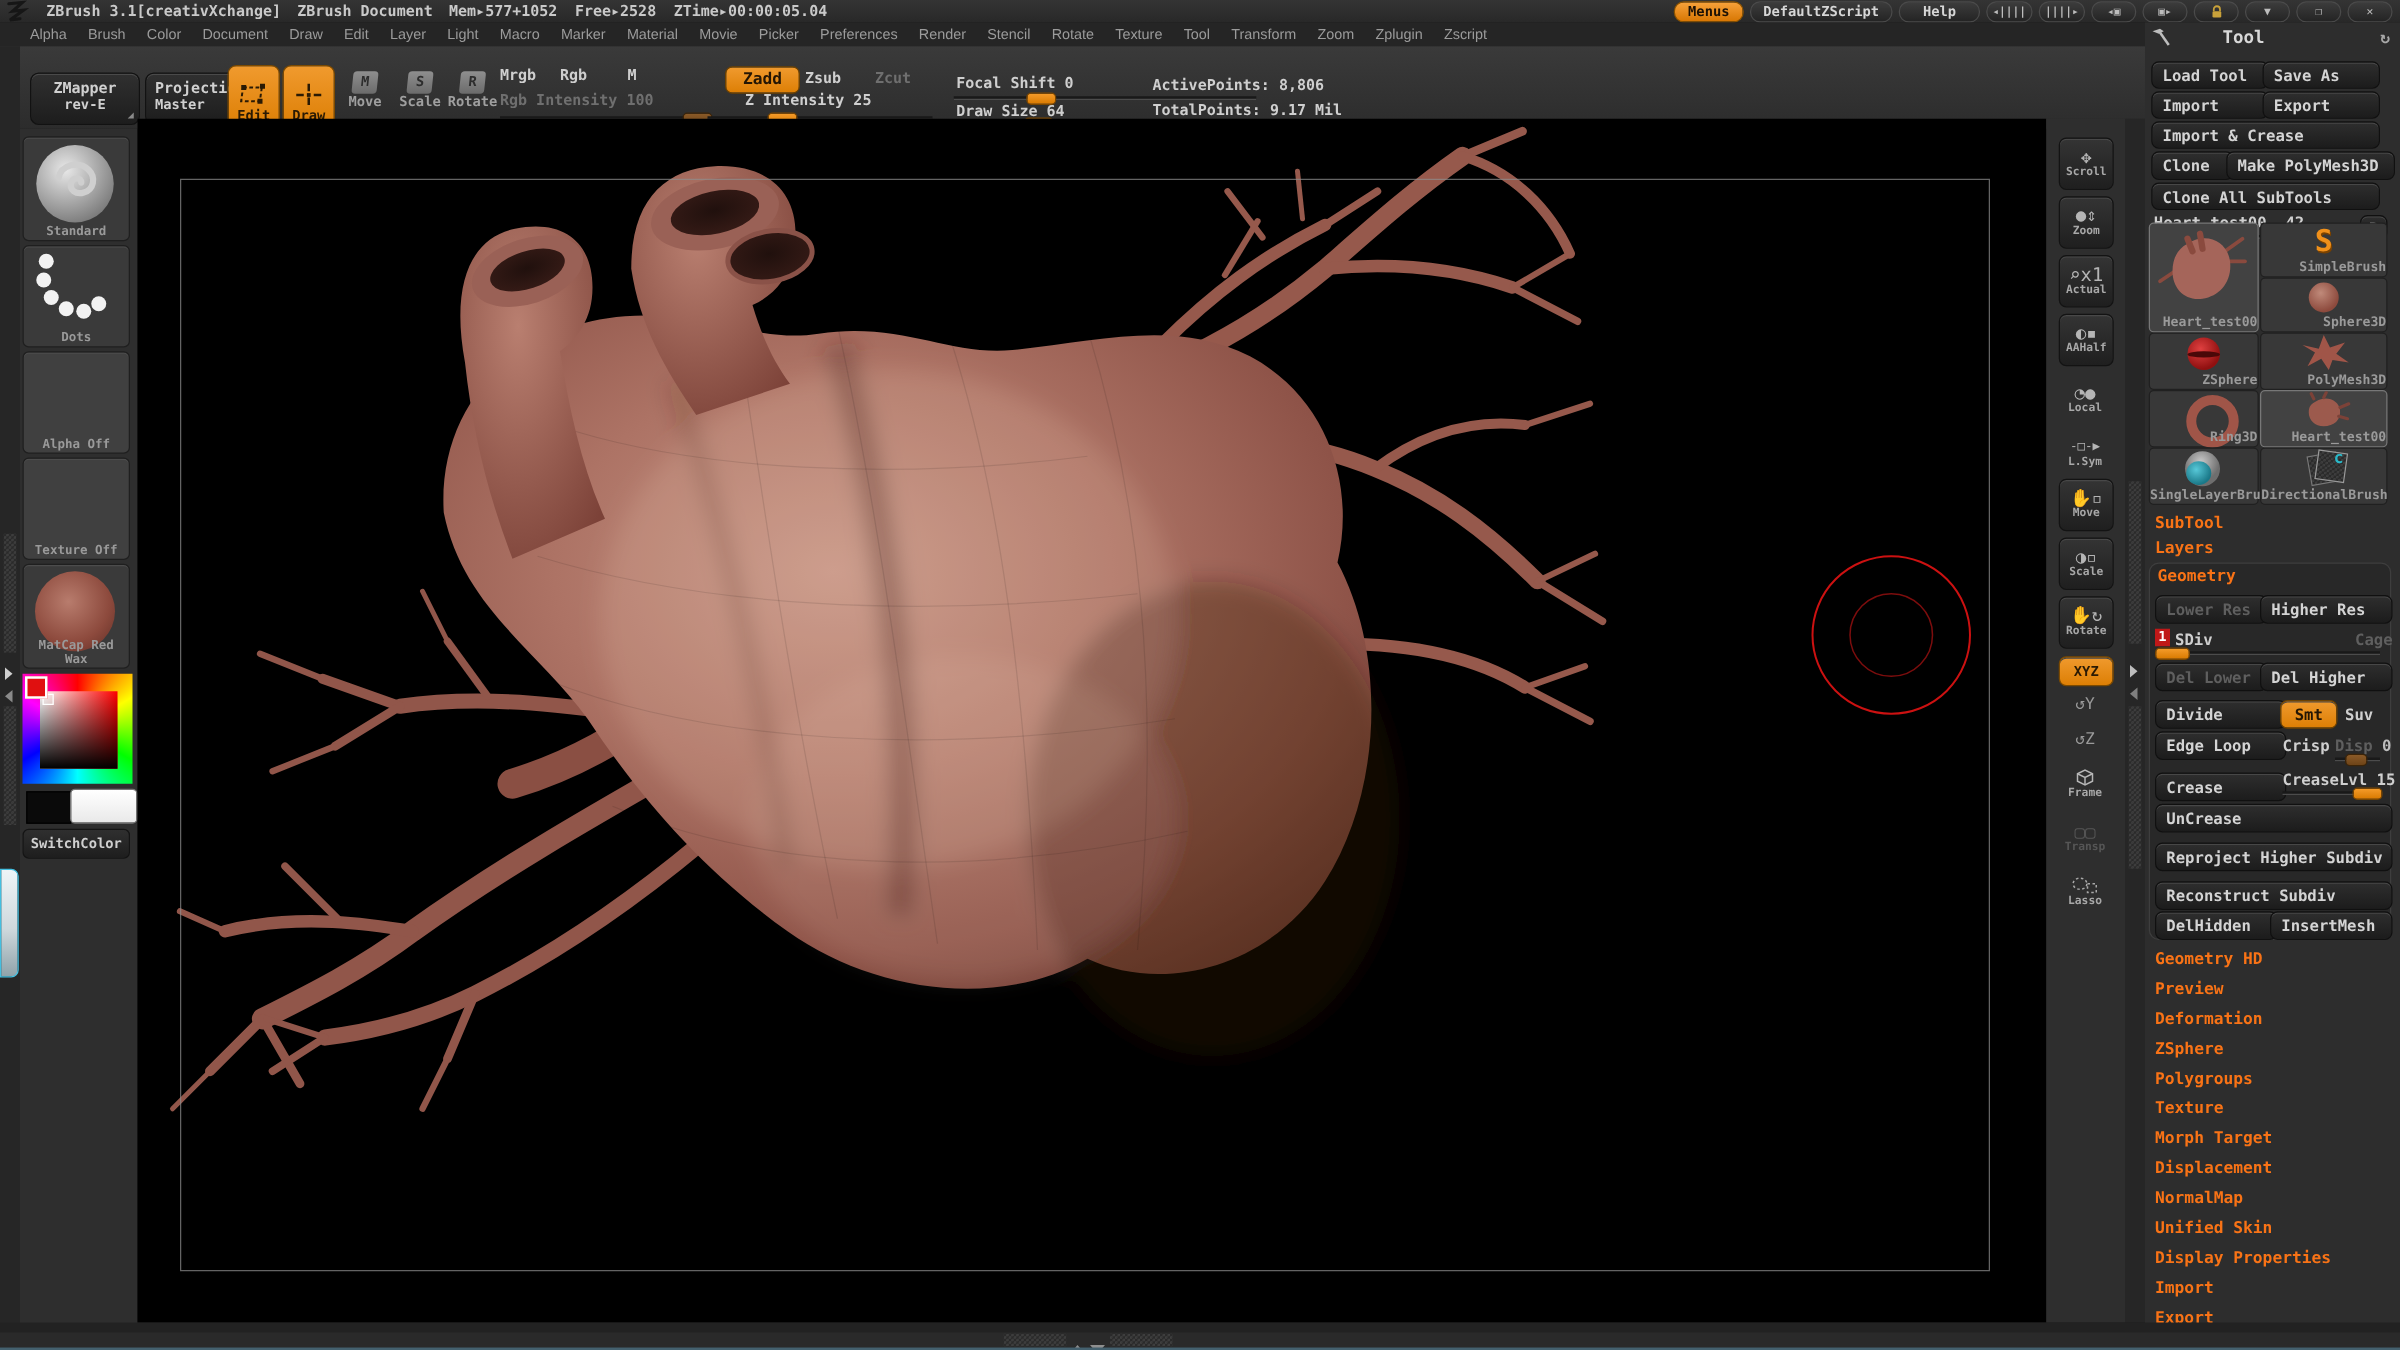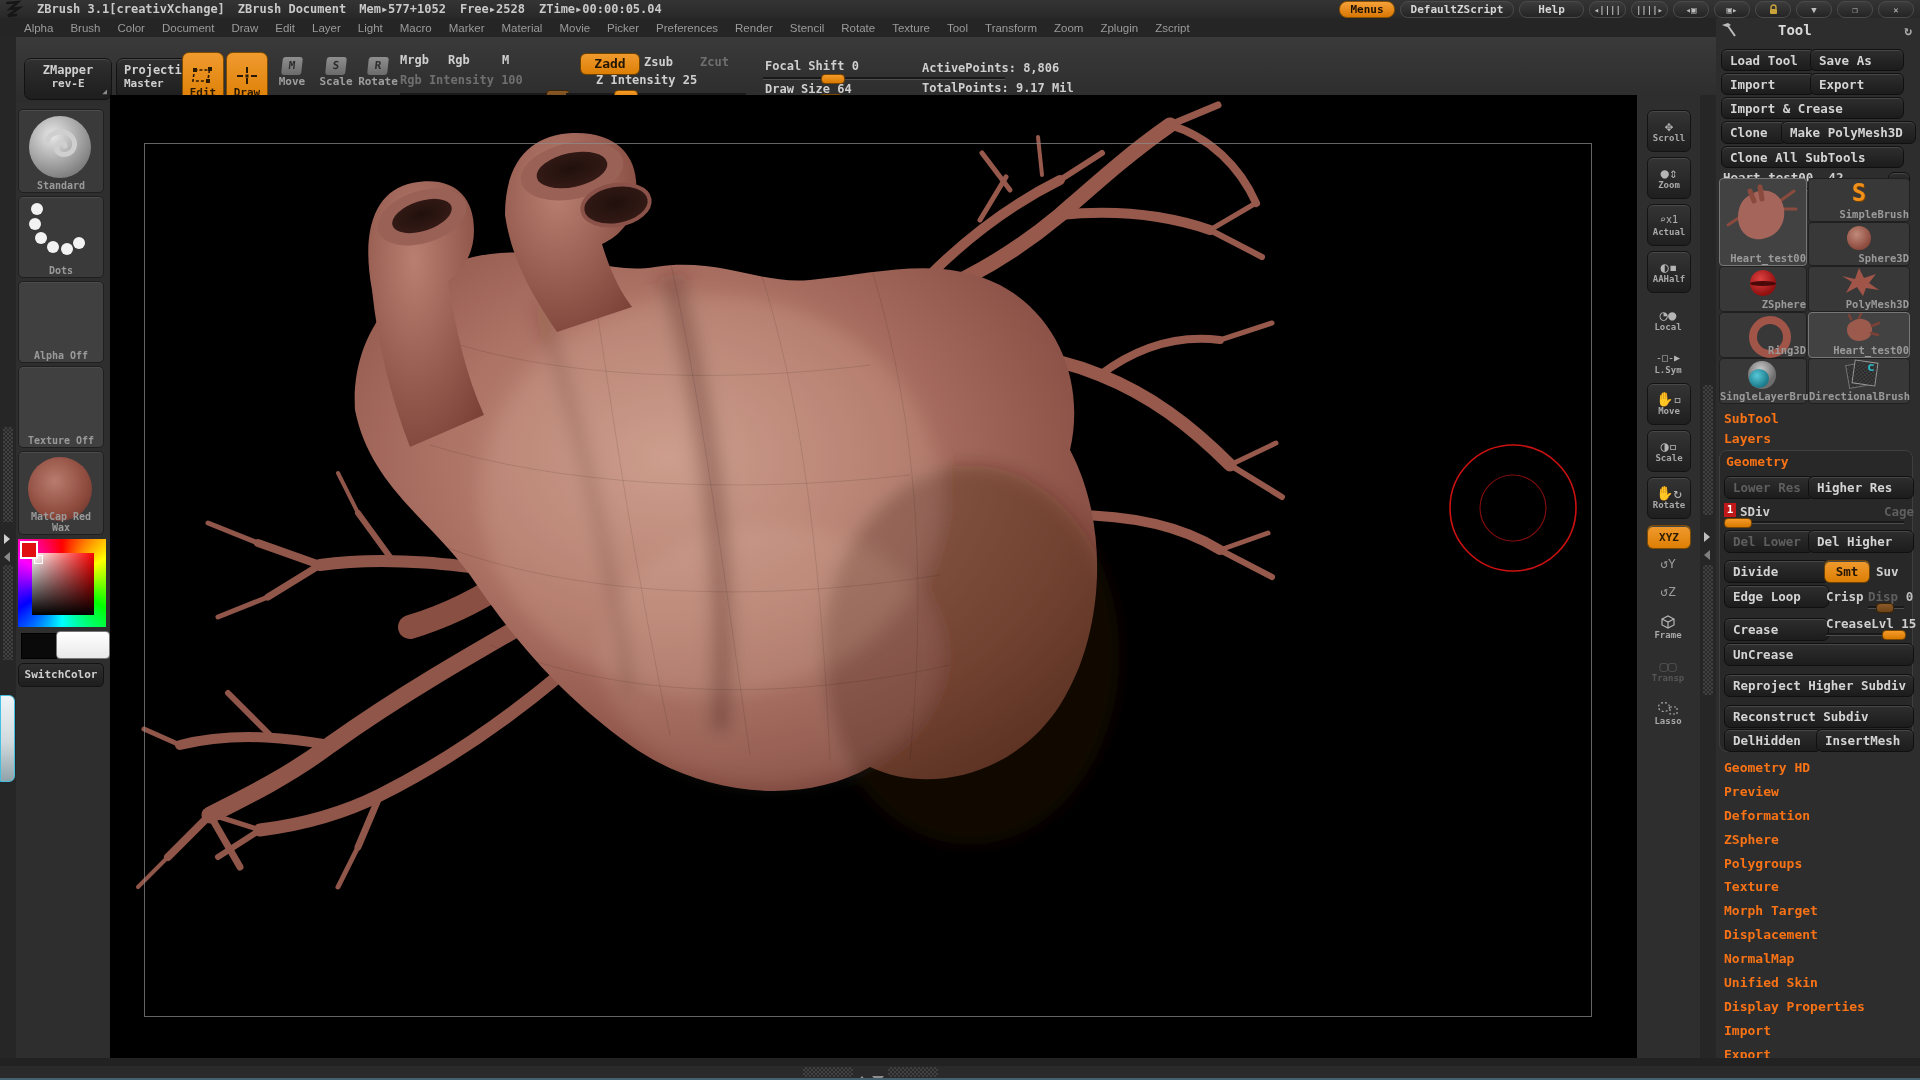--- a/index.html
+++ b/index.html
@@ -396,21 +396,21 @@
 <div id="righticons" class="abs">
   <div class="ric" style="top:15px;">
       <span class="glyph">✥</span>
       <span class="lbl">Scroll</span>
     </div>
   <div class="ric" style="top:62px;">
       <span class="glyph">●⇕</span>
       <span class="lbl">Zoom</span>
     </div>
   <div class="ric" style="top:109px;">
-      <span class="glyph" style="font-size:10px">⌕x1</span>
+      <span class="glyph" style="font-size:15px">⌕x1</span>
       <span class="lbl">Actual</span>
     </div>
   <div class="ric" style="top:156px;">
       <span class="glyph">◐▪</span>
       <span class="lbl">AAHalf</span>
     </div>
   <div class="ric flat" style="top:205px;">
       <span class="glyph">◔●</span>
       <span class="lbl">Local</span>
     </div>

